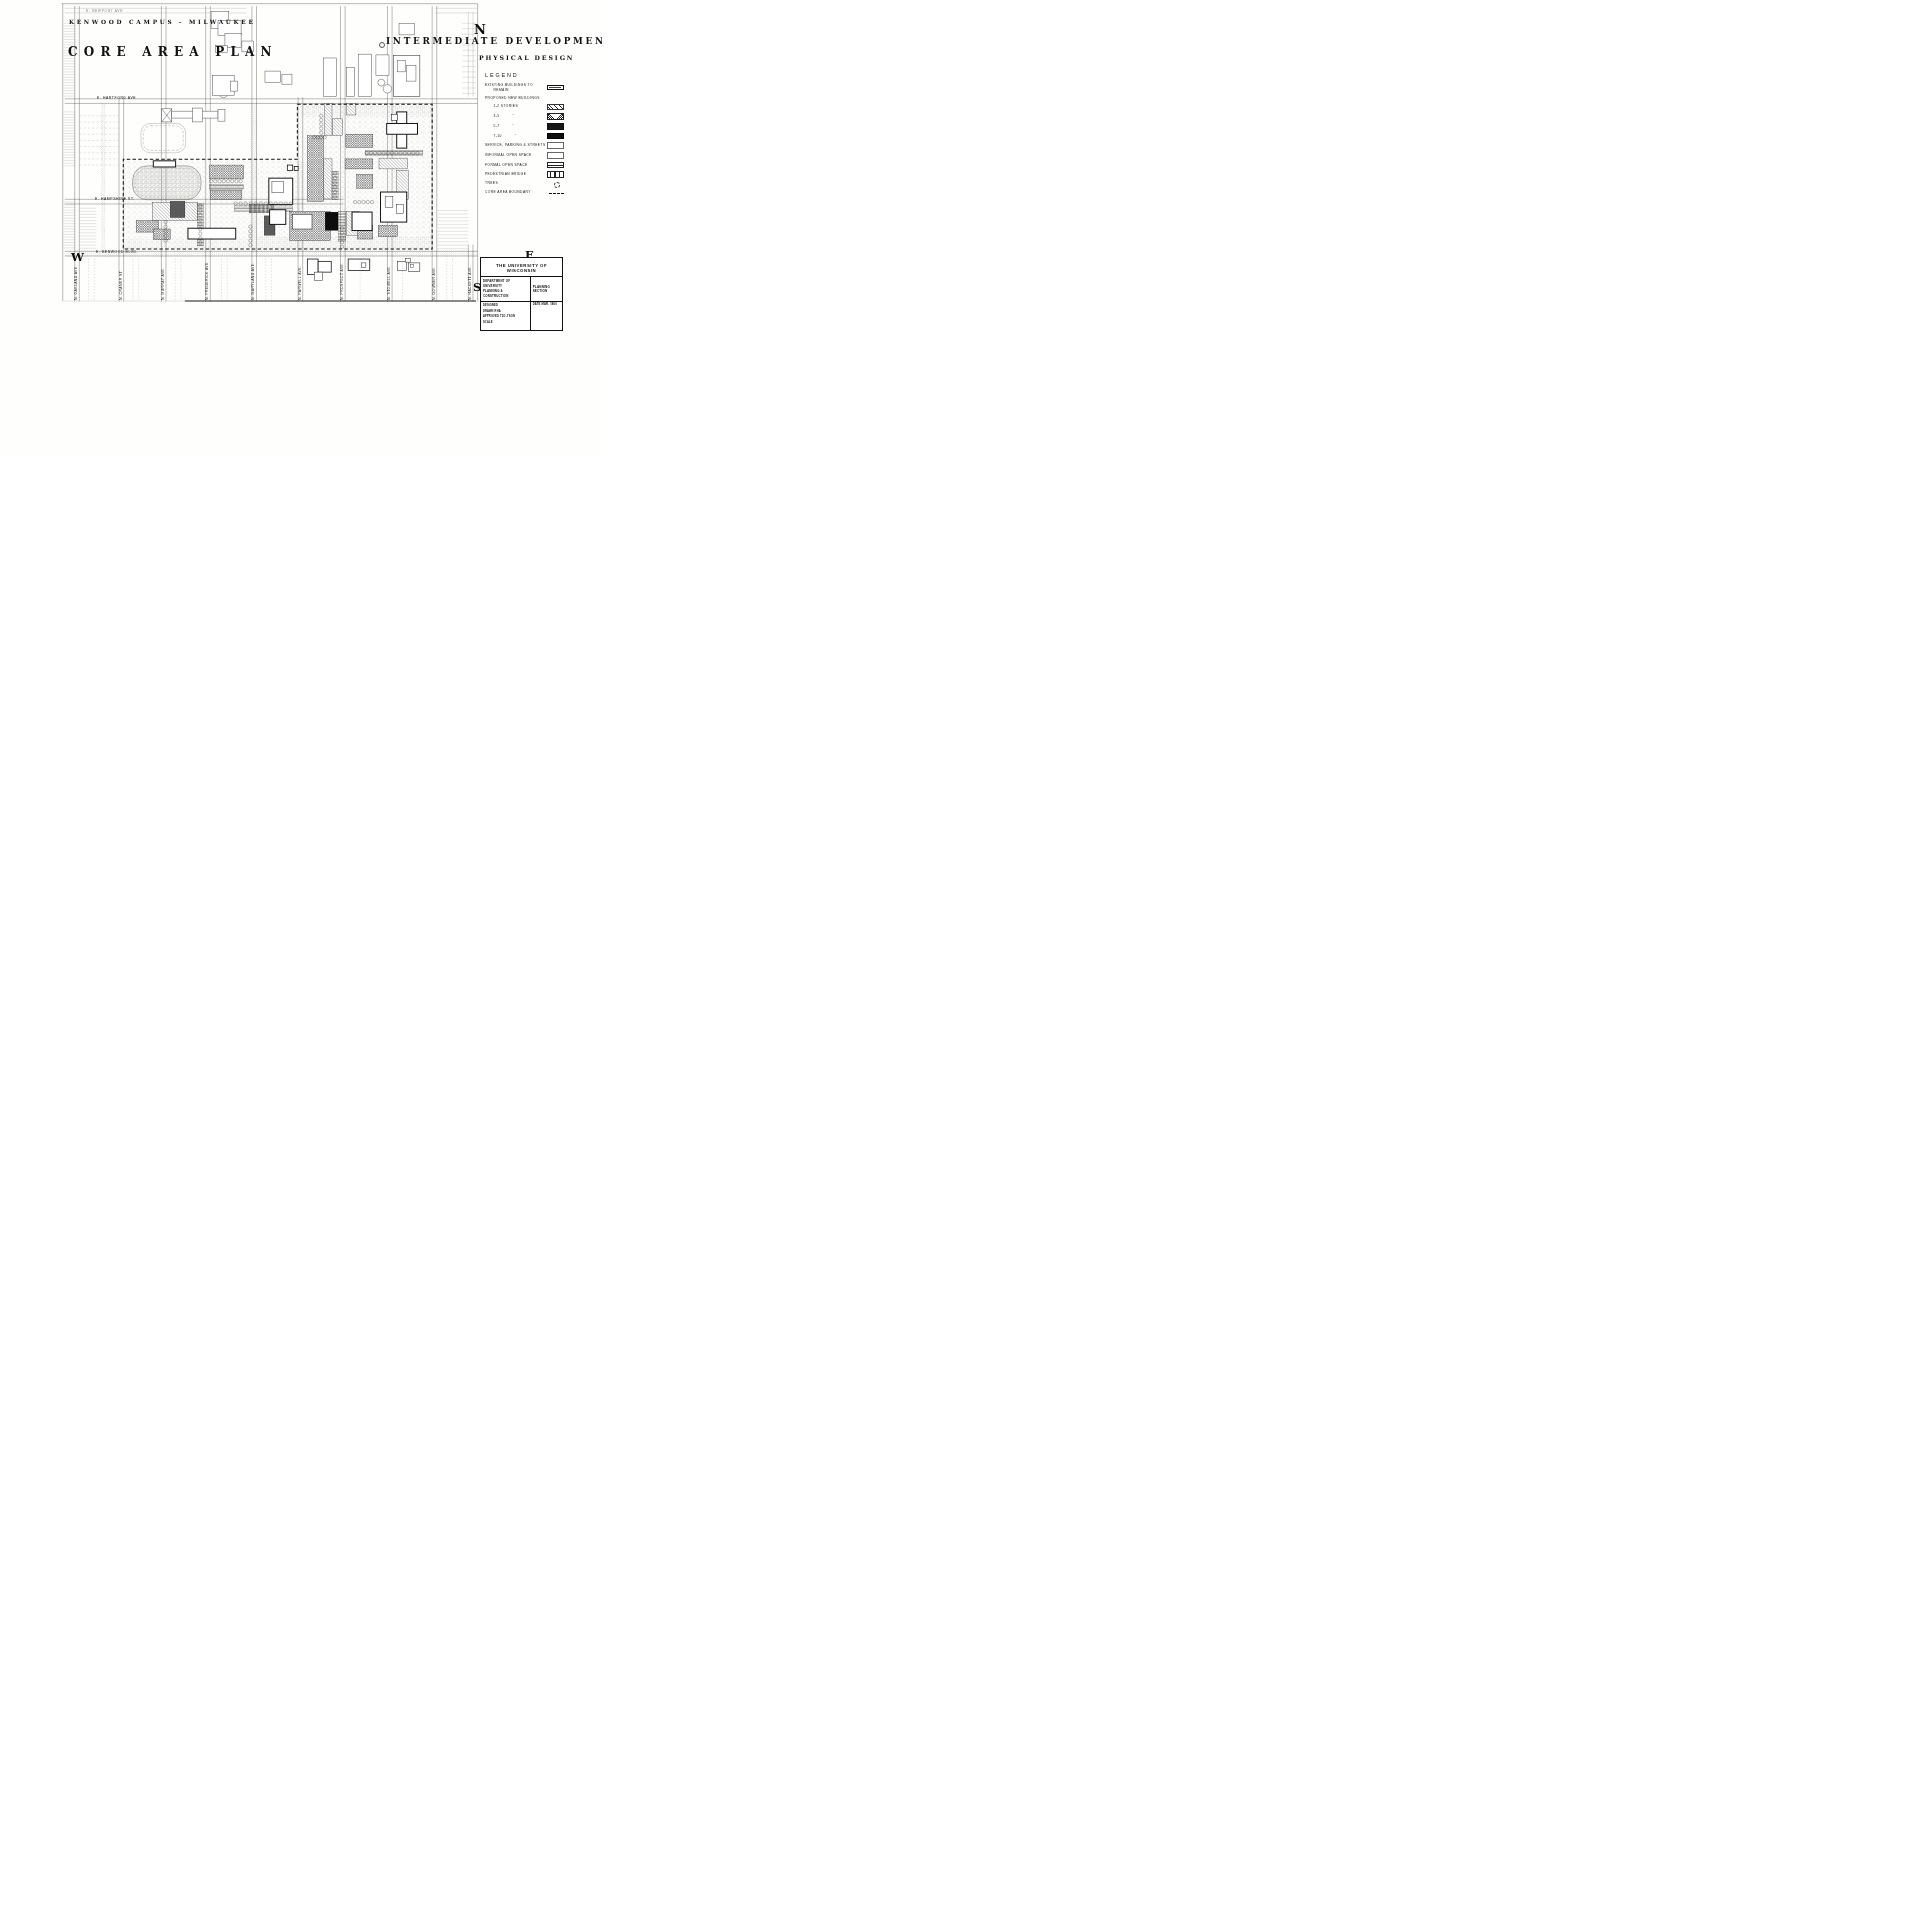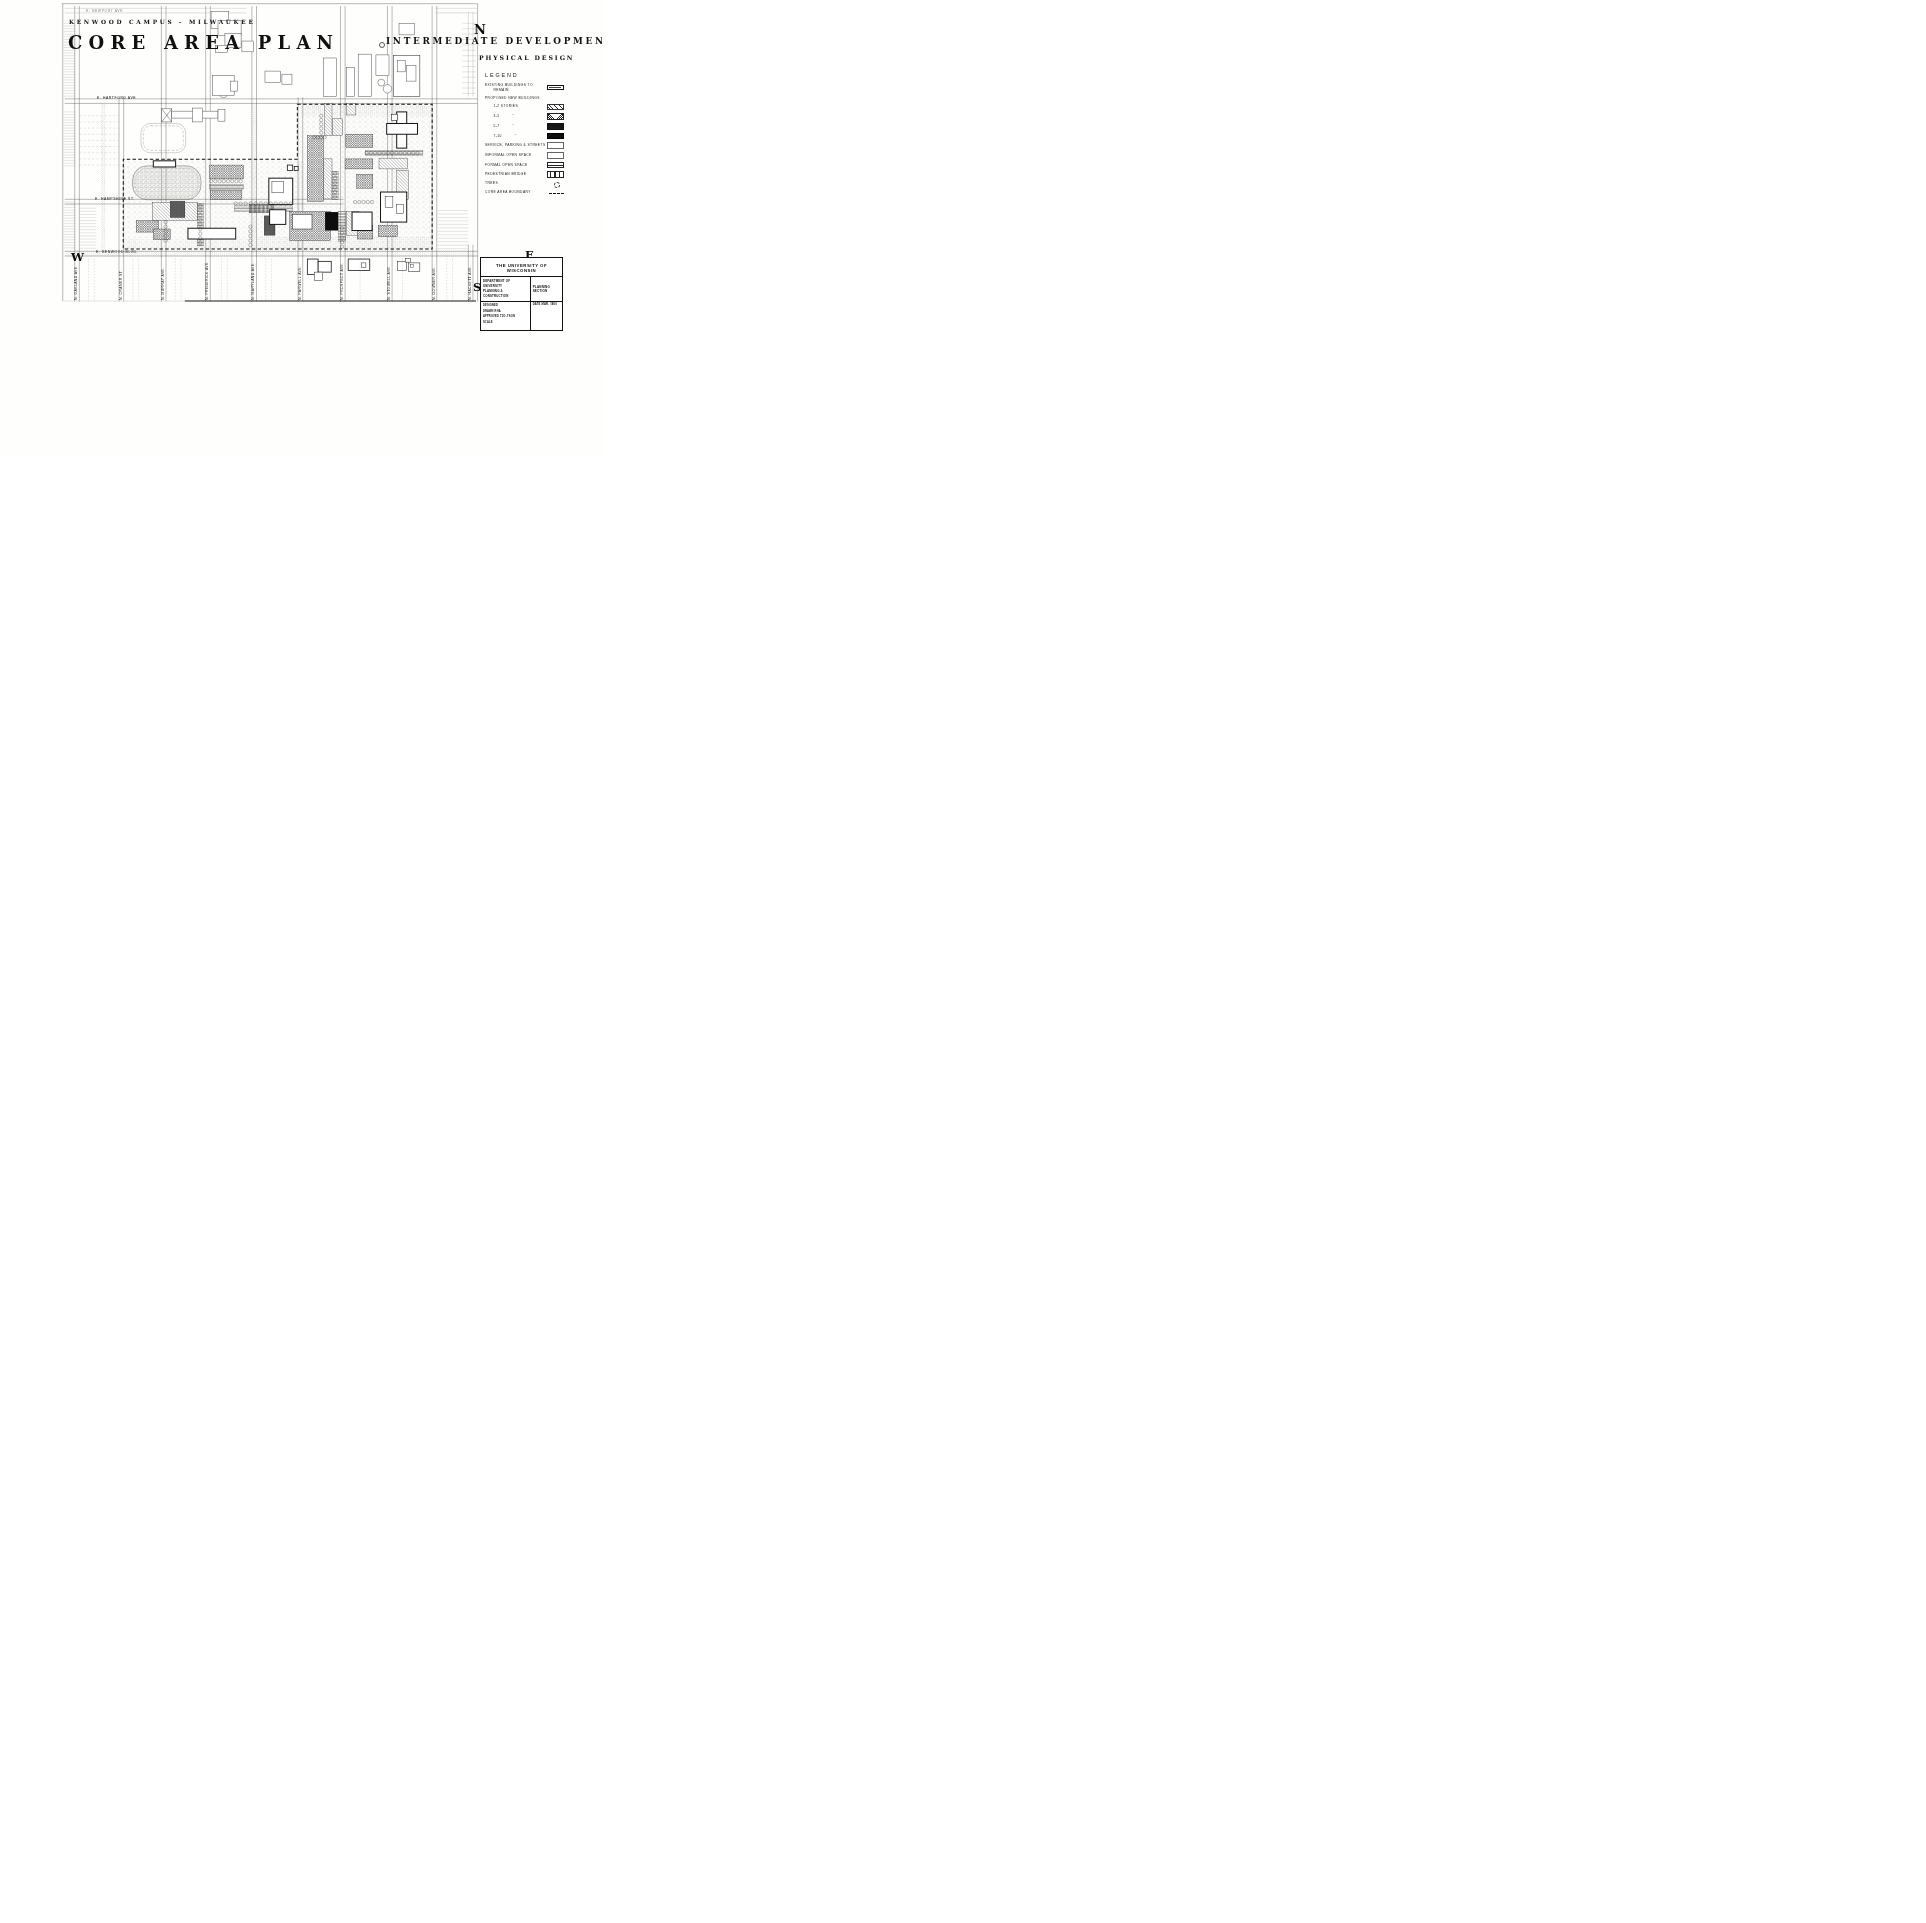--- a/index.html
+++ b/index.html
@@ -8,21 +8,21 @@
     font-family:"Liberation Sans",sans-serif;color:#1a1a1a;
     background-color:#fefefd;
     background-image:radial-gradient(circle,#d9d9d3 0.2px,transparent 0.3px),
                      radial-gradient(circle,#e3e3dd 0.2px,transparent 0.3px);
     background-size:37px 28px,23.5px 45px;
   }
   .abs{position:absolute;}
   
   .stencil{font-family:"DejaVu Serif","Liberation Serif",serif;font-weight:bold;color:#111;white-space:nowrap;}
   #title-campus{left:69px;top:19px;font-size:5.8px;letter-spacing:2.7px;}
-  #title-main{left:68px;top:32px;font-size:18px;letter-spacing:6.2px;}
+  #title-main{left:68px;top:45px;font-size:12px;letter-spacing:6.2px;}
   #title-right1{left:386px;top:36px;font-size:8.9px;letter-spacing:2.7px;}
   #title-right2{left:479px;top:54px;font-size:6.2px;letter-spacing:1.9px;}
   .compass{font-family:"DejaVu Serif","Liberation Serif",serif;font-weight:bold;color:#0c0c0c;}
   #compass-n{left:474px;top:22.3px;font-size:13px;}
   #compass-e{left:525px;top:248px;font-size:11.6px;}
   #compass-w{left:71px;top:250px;font-size:11.6px;}
   #compass-s{left:473px;top:280px;font-size:11.6px;}
   #deco-circle{left:379px;top:42px;width:3.9px;height:3.9px;border:0.5px solid #555;border-radius:50%;}
   
   #legend{left:485px;top:72px;width:79px;}

